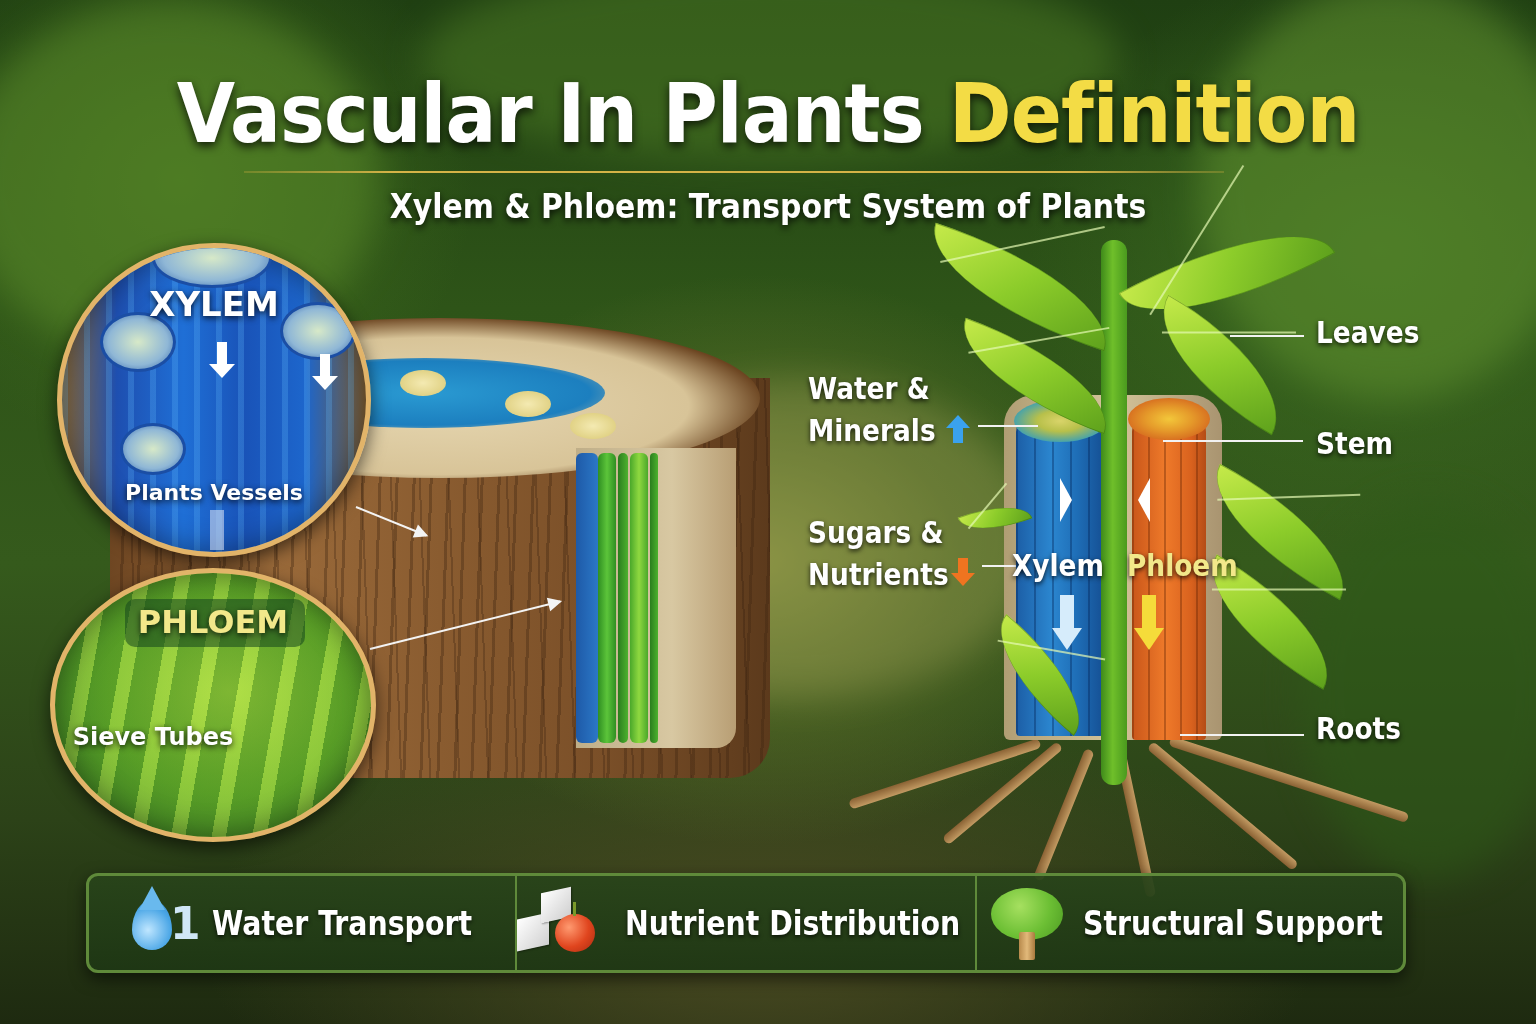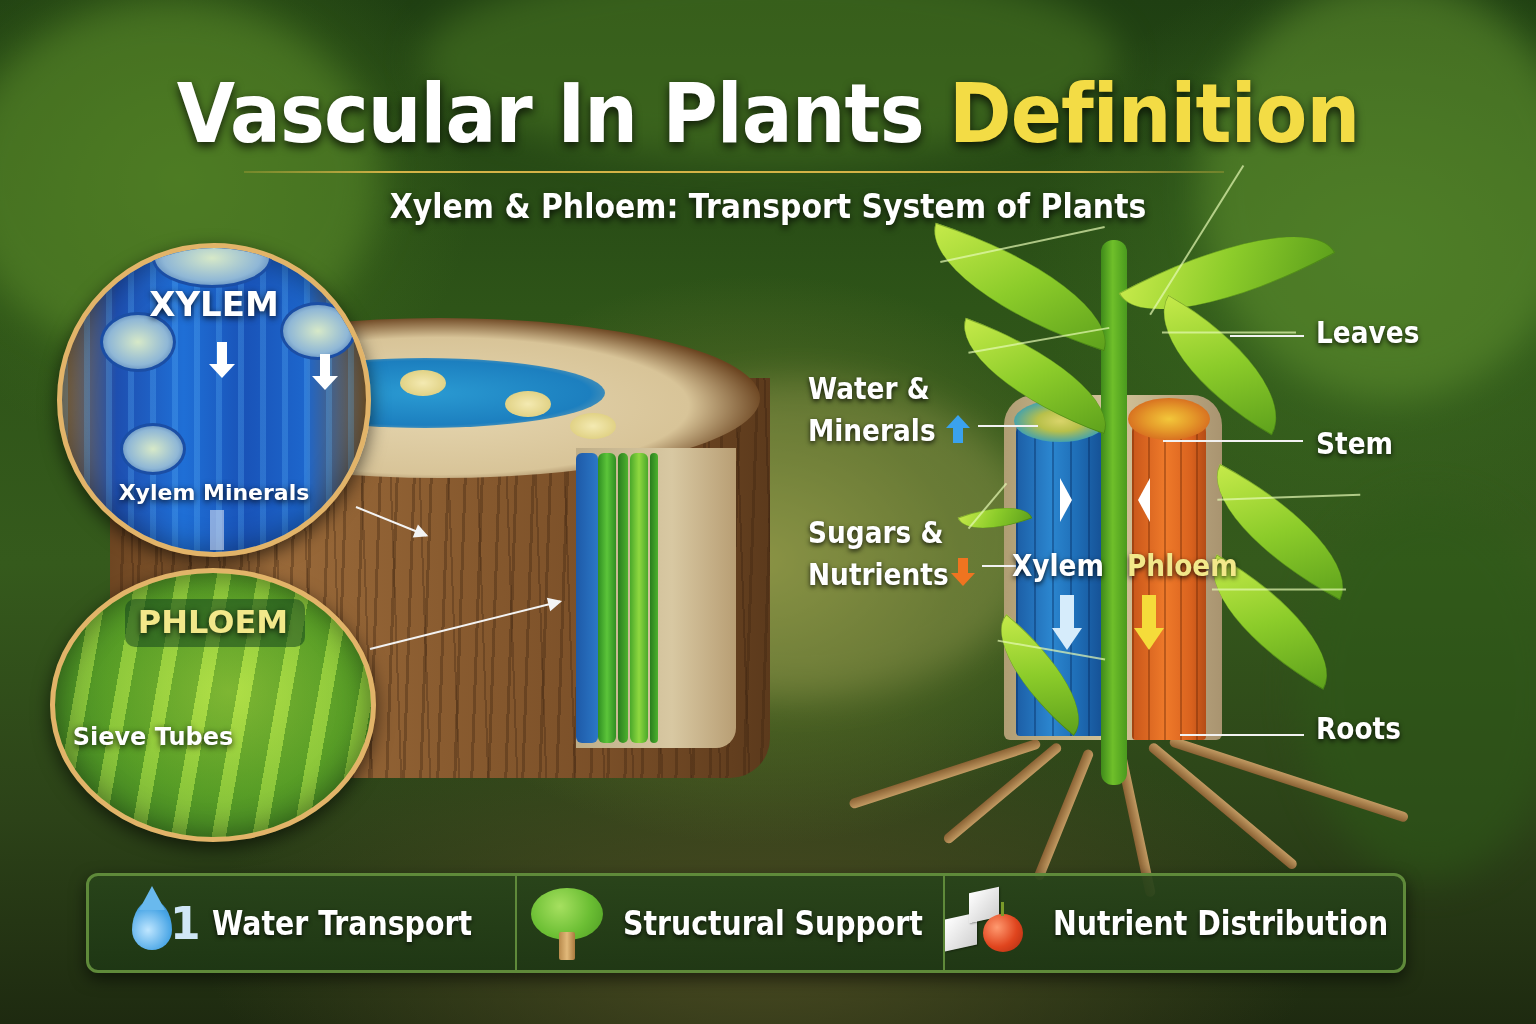--- a/index.html
+++ b/index.html
@@ -252,21 +252,21 @@
 <div class="arrow-line" style="left:370px;top:648px;width:196px;transform:rotate(-14deg);"></div>
 
 <div class="lens lens-xylem">
   <div class="tube-cap" style="left:38px;top:64px;width:76px;height:60px;"></div>
   <div class="tube-cap" style="left:218px;top:54px;width:76px;height:58px;"></div>
   <div class="tube-cap" style="left:58px;top:175px;width:66px;height:52px;"></div>
   <div class="tube-cap" style="left:90px;top:-20px;width:120px;height:60px;"></div>
   <div class="lens-title" style="top:36px;font-size:34px;color:#fff;">XYLEM</div>
   <div class="down-arrow" style="left:155px;top:94px;"></div>
   <div class="down-arrow" style="left:258px;top:106px;"></div>
-  <div class="lens-label" style="top:232px;font-size:22px;">Xylem Minerals</div>
+  <div class="lens-label" style="top:232px;font-size:22px;">Plants Vessels</div>
   <div style="position:absolute;left:148px;top:262px;width:14px;height:40px;background:rgba(210,220,240,0.6);"></div>
 </div>
 
 <div class="lens lens-phloem">
   <div style="position:absolute;left:70px;top:26px;width:180px;height:48px;border-radius:10px;background:rgba(20,70,30,0.55);"></div>
   <div class="lens-title" style="top:30px;font-size:32px;color:#f2e88a;">PHLOEM</div>
   <div class="lens-label" style="top:150px;left:-120px;font-size:24px;">Sieve Tubes</div>
 </div>
 
 <div class="root" style="left:1060px;top:740px;width:150px;transform:rotate(140deg);"></div>
@@ -327,28 +327,28 @@
 <div class="feature-bar">
   <div class="feature">
     <div class="icon-box">
       <div style="position:absolute;left:2px;top:12px;width:40px;height:50px;background:radial-gradient(circle at 40% 60%,#bfe6ff,#4aa6e6 60%,#2f7fc4);border-radius:50% 50% 50% 50% / 60% 60% 40% 40%;"></div>
       <div style="position:absolute;left:9px;top:-2px;border-bottom:24px solid #69b9ee;border-left:13px solid transparent;border-right:13px solid transparent;"></div>
       <span style="position:absolute;left:40px;top:10px;font-size:44px;font-weight:700;color:#cfe6f6;font-family:'DejaVu Sans',sans-serif;">1</span>
     </div>
     <span class="feature-label">Water Transport</span>
   </div>
   <div class="feature">
-    <div class="icon-box" style="width:76px;">
-      <div style="position:absolute;left:2px;top:0;width:72px;height:52px;border-radius:50%;background:radial-gradient(circle at 40% 35%,#a6e060,#6cbf34 55%,#4c9a22);"></div>
-      <div style="position:absolute;left:30px;top:44px;width:16px;height:28px;background:linear-gradient(90deg,#b88a4c,#e2b97a,#a97a3e);border-radius:2px;"></div>
-    </div>
-    <span class="feature-label">Structural Support</span>
-  </div>
-  <div class="feature">
     <div class="icon-box" style="width:90px;">
       <div style="position:absolute;left:0;top:28px;width:32px;height:32px;background:linear-gradient(135deg,#ffffff,#d0d0d0);transform:skewY(-12deg);box-shadow:1px 1px 2px rgba(0,0,0,0.4);"></div>
       <div style="position:absolute;left:24px;top:2px;width:30px;height:30px;background:linear-gradient(135deg,#ffffff,#cfcfcf);transform:skewY(-12deg);box-shadow:1px 1px 2px rgba(0,0,0,0.4);"></div>
       <div style="position:absolute;left:38px;top:26px;width:40px;height:38px;border-radius:50%;background:radial-gradient(circle at 35% 35%,#ff9a70,#e0451e 55%,#a82a10);"></div>
       <div style="position:absolute;left:56px;top:14px;width:3px;height:14px;background:#7a9a2a;"></div>
     </div>
     <span class="feature-label">Nutrient Distribution</span>
   </div>
+  <div class="feature">
+    <div class="icon-box" style="width:76px;">
+      <div style="position:absolute;left:2px;top:0;width:72px;height:52px;border-radius:50%;background:radial-gradient(circle at 40% 35%,#a6e060,#6cbf34 55%,#4c9a22);"></div>
+      <div style="position:absolute;left:30px;top:44px;width:16px;height:28px;background:linear-gradient(90deg,#b88a4c,#e2b97a,#a97a3e);border-radius:2px;"></div>
+    </div>
+    <span class="feature-label">Structural Support</span>
+  </div>
 </div>
 
 </body></html>

